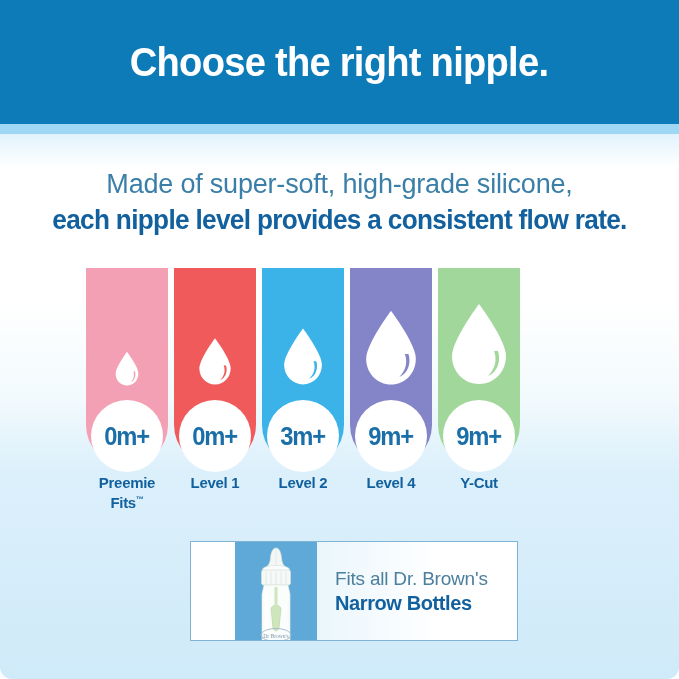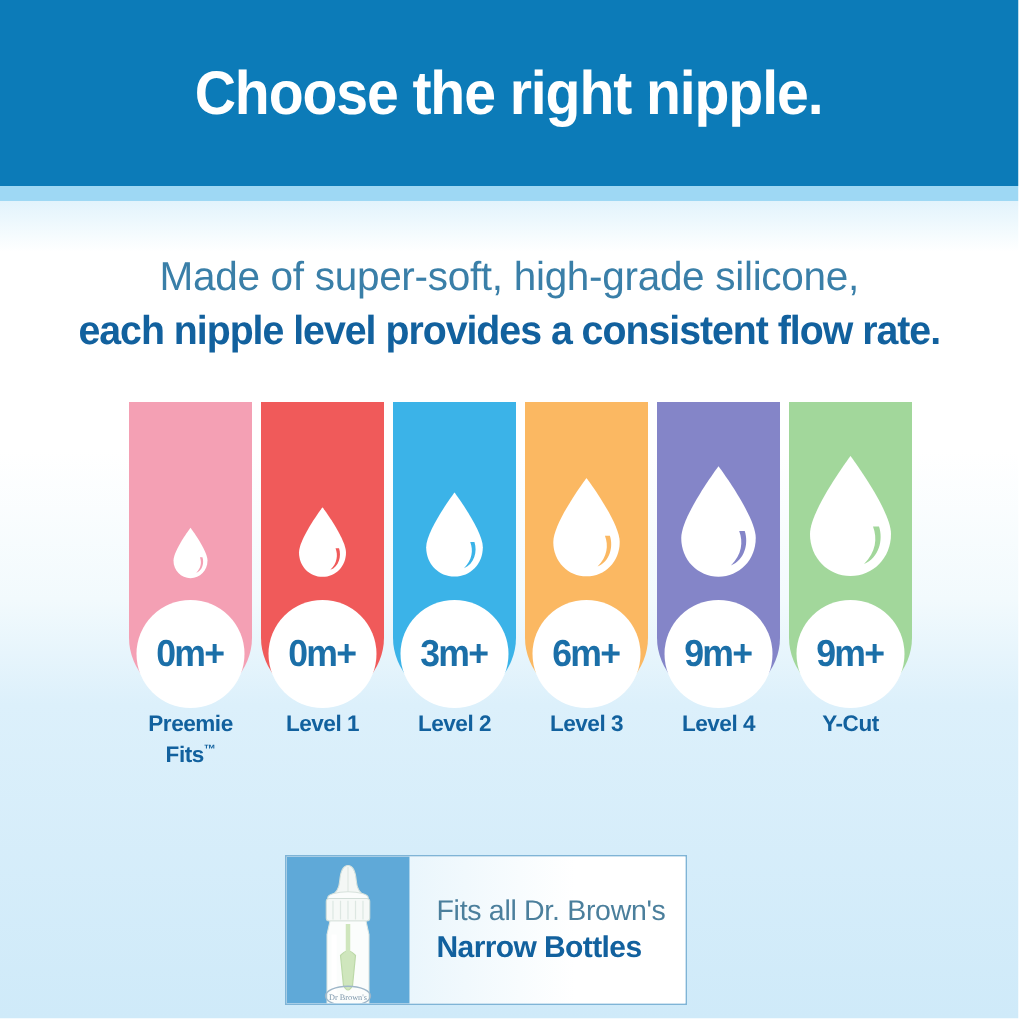--- a/index.html
+++ b/index.html
@@ -15,20 +15,21 @@
     position:relative;
     width:679px;
     height:679px;
     background: linear-gradient(to bottom,
         #eaf6fc 0px,
         #ffffff 90px,
         #ffffff 300px,
         #f2fafd 400px,
         #dcf0fb 470px,
         #cfeaf9 679px);
+    border-radius: 12px;
   }
 
   
   .header-band {
     position:absolute;
     left:0; top:0;
     width:679px; height:124px;
     background:#0c7bb8;
     display:flex;
     align-items:center;
@@ -138,26 +139,27 @@
   }
   .tm {
     font-size:8px;
     vertical-align:super;
     font-weight:700;
   }
 
   
   .callout {
     position:absolute;
-    left:190px; top:570px;
-    width:268px; height:100px;
+    left:190px; top:541px;
+    width:328px; height:100px;
     border:1px solid #7fb4d6;
     background:#ffffff;
     display:flex;
     overflow:hidden;
+    padding-left:44px;
   }
   .callout-photo {
     width:82px;
     height:100%;
     background:#5fa9d8;
     position:relative;
     overflow:hidden;
     flex:0 0 82px;
   }
   .callout-text {
@@ -228,32 +230,20 @@
         <div class="card-body" style="background: rgb(59, 179, 232); padding-left: 32px;">
           <svg width="43.4" height="58.8" viewBox="0 0 62 84" class="drop" style="top: 59.2px;">
             <path d="M31 2 C31 2 58 38 58 54 C58 70 46 82 31 82 C16 82 4 70 4 54 C4 38 31 2 31 2 Z" fill="#ffffff"></path>
             <path d="M50 49 C53 58 50 70 40 74 C48 66 49 57 46 49 Z" fill="#3bb3e8"></path>
           </svg>
           <div class="age-bubble">
             <span class="age-text">3m+</span>
           </div>
         </div>
         <div class="card-label"><span>Level 2</span></div>
-      </div>
-      <div class="card-col">
-        <div class="card-body" style="background: rgb(251, 184, 98);">
-          <svg width="50.839999999999996" height="68.88" viewBox="0 0 62 84" class="drop" style="top: 49.12px;">
-            <path d="M31 2 C31 2 58 38 58 54 C58 70 46 82 31 82 C16 82 4 70 4 54 C4 38 31 2 31 2 Z" fill="#ffffff"></path>
-            <path d="M50 49 C53 58 50 70 40 74 C48 66 49 57 46 49 Z" fill="#fbb862"></path>
-          </svg>
-          <div class="age-bubble">
-            <span class="age-text">6m+</span>
-          </div>
-        </div>
-        <div class="card-label"><span>Level 3</span></div>
       </div>
       <div class="card-col">
         <div class="card-body" style="background: rgb(132, 133, 200);">
           <svg width="57.04" height="77.28" viewBox="0 0 62 84" class="drop" style="top: 40.72px;">
             <path d="M31 2 C31 2 58 38 58 54 C58 70 46 82 31 82 C16 82 4 70 4 54 C4 38 31 2 31 2 Z" fill="#ffffff"></path>
             <path d="M50 49 C53 58 50 70 40 74 C48 66 49 57 46 49 Z" fill="#8485c8"></path>
           </svg>
           <div class="age-bubble">
             <span class="age-text">9m+</span>
           </div>

